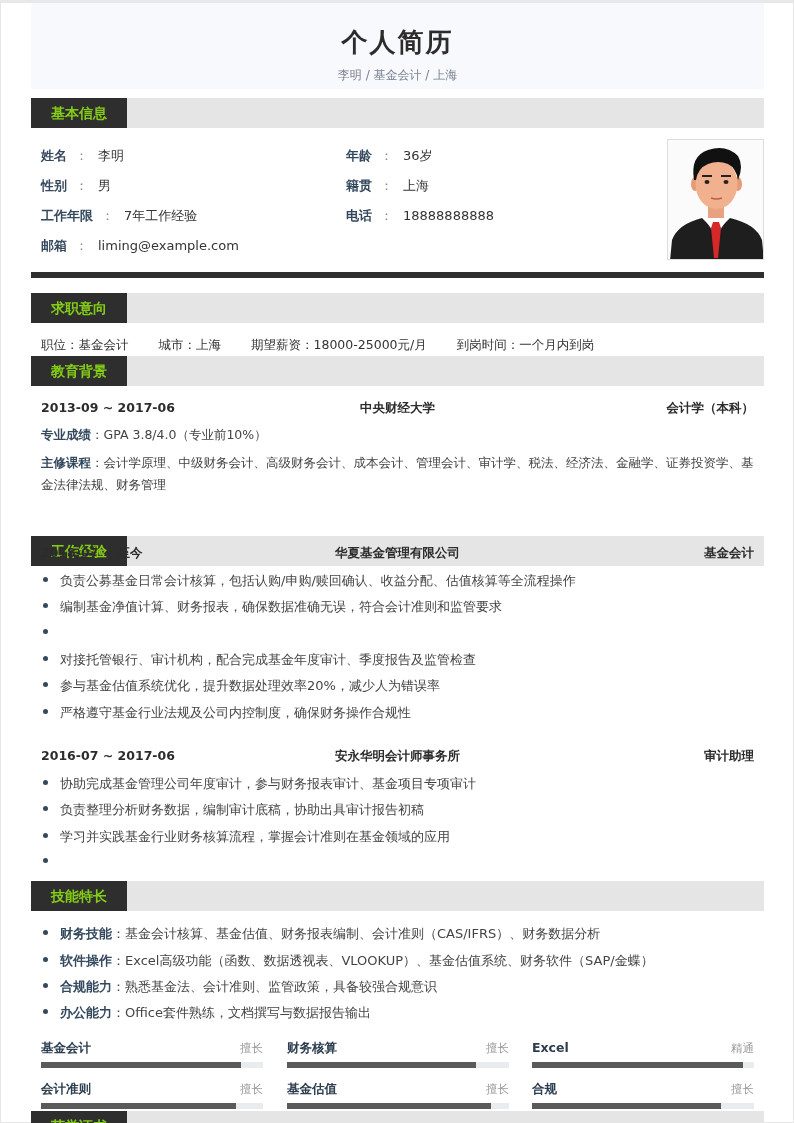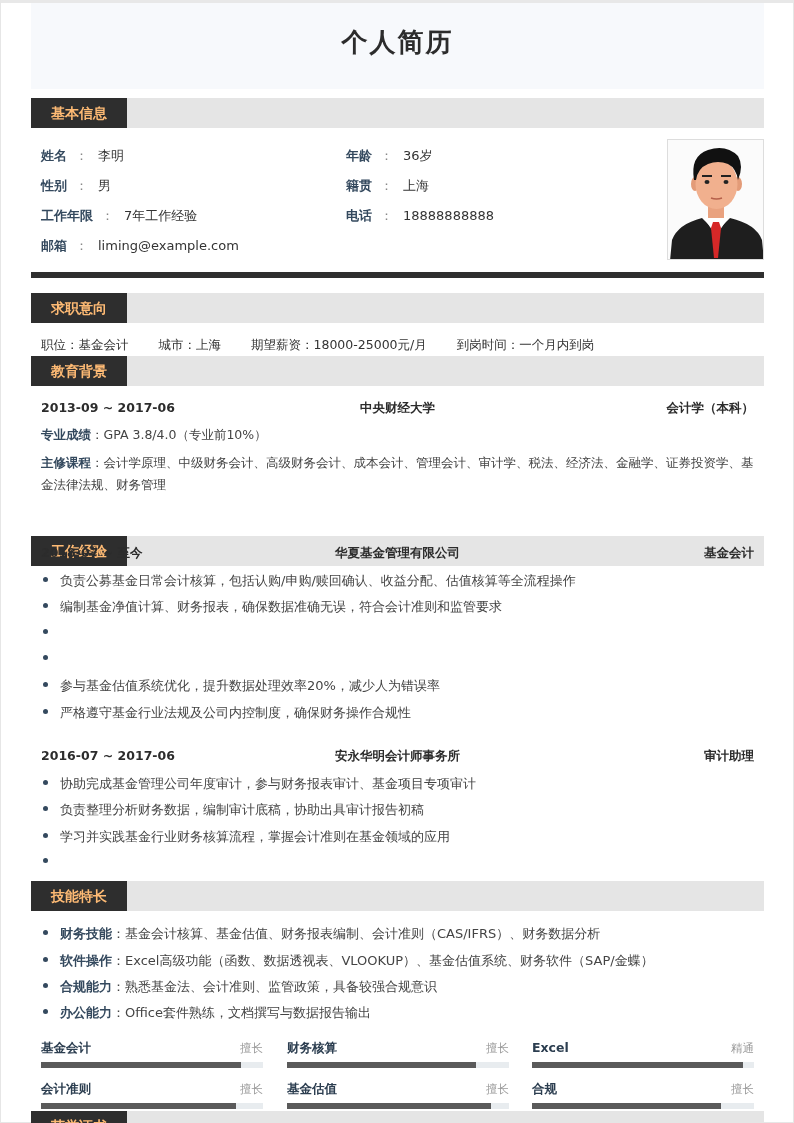--- a/index.html
+++ b/index.html
@@ -6,21 +6,21 @@
   html, body { width: 794px; height: 1123px; overflow: hidden; background: #ffffff; }
   body { font-family: "DejaVu Sans", "Liberation Sans", sans-serif; color: #333; position: relative; }
   .frame { position: absolute; left: 0; top: 0; width: 794px; height: 1123px; border: 1px solid #e6e6e6; border-top: 3px solid #e8e8e8; }
   .page { position: absolute; left: 31px; top: 0; width: 733px; }
 
   .header { position: absolute; left: 0; top: 3px; width: 733px; height: 86px; background: #f7f9fc; text-align: center; }
   .header .title { position: absolute; top: 22px; left: 0; right: 0; font-size: 26px; font-weight: bold; color: #2c2c2c; letter-spacing: 2px; }
   .header .subtitle { position: absolute; top: 64px; left: 0; right: 0; font-size: 12px; color: #7a8290; }
 
   .sec-head { position: absolute; left: 0; width: 733px; height: 30px; background: #e5e5e5; }
-  .sec-head .tab { position: absolute; left: 0; top: 0; width: 96px; height: 30px; background: #2e2e2e; color: #fdba74; font-size: 14px; font-weight: bold; line-height: 30px; text-align: center; letter-spacing: 0px; }
+  .sec-head .tab { position: absolute; left: 0; top: 0; width: 96px; height: 30px; background: #2e2e2e; color: #84cc16; font-size: 14px; font-weight: bold; line-height: 30px; text-align: center; letter-spacing: 0px; }
 
   .info-row { position: absolute; font-size: 13px; color: #333; }
   .info-row .lbl { font-weight: bold; color: #34495e; }
   .info-row .colon { color: #888; margin: 0 10px 0 8px; }
 
   .photo { position: absolute; left: 636px; top: 139px; width: 97px; height: 121px; border: 1px solid #ddd; background: #fbfbfb; overflow: hidden; }
 
   .thick-rule { position: absolute; left: 0; top: 272px; width: 733px; height: 6px; background: #2f2f2f; }
 
   .intent { position: absolute; left: 10px; top: 337px; font-size: 12.5px; color: #333; }
@@ -46,20 +46,21 @@
 </style>
 </head>
 <body>
 
 <div class="frame"></div>
 
 <div class="page">
 
   <div class="header">
     <div class="title">个人简历</div>
+    <div class="subtitle">李明 / 基金会计 / 上海</div>
   </div>
 
   <div class="sec-head" style="top:98px;">
     <div class="tab">基本信息</div>
   </div>
 
   <div class="info-row" style="left:10px; top:147px;">
     <span class="lbl">姓名</span><span class="colon">：</span><span>李明</span>
   </div>
   <div class="info-row" style="left:10px; top:177px;">
@@ -140,21 +141,21 @@
   </div>
 
   <div class="entry-head" style="top:545px;">
     <span class="l">2018-07 ~ 至今</span>
     <span class="c">华夏基金管理有限公司</span>
     <span class="r">基金会计</span>
   </div>
   <div class="bullet" style="top:572px;"><span class="dot"></span><span>负责公募基金日常会计核算，包括认购/申购/赎回确认、收益分配、估值核算等全流程操作</span></div>
   <div class="bullet" style="top:598px;"><span class="dot"></span><span>编制基金净值计算、财务报表，确保数据准确无误，符合会计准则和监管要求</span></div>
   <div class="bullet" style="top:625px;"><span class="dot"></span></div>
-  <div class="bullet" style="top:651px;"><span class="dot"></span></div>
+  <div class="bullet" style="top:651px;"><span class="dot"></span><span>对接托管银行、审计机构，配合完成基金年度审计、季度报告及监管检查</span></div>
   <div class="bullet" style="top:677px;"><span class="dot"></span><span>参与基金估值系统优化，提升数据处理效率20%，减少人为错误率</span></div>
   <div class="bullet" style="top:704px;"><span class="dot"></span><span>严格遵守基金行业法规及公司内控制度，确保财务操作合规性</span></div>
 
   <div class="entry-head" style="top:748px;">
     <span class="l">2016-07 ~ 2017-06</span>
     <span class="c">安永华明会计师事务所</span>
     <span class="r">审计助理</span>
   </div>
   <div class="bullet" style="top:775px;"><span class="dot"></span><span>协助完成基金管理公司年度审计，参与财务报表审计、基金项目专项审计</span></div>
   <div class="bullet" style="top:801px;"><span class="dot"></span><span>负责整理分析财务数据，编制审计底稿，协助出具审计报告初稿</span></div>

